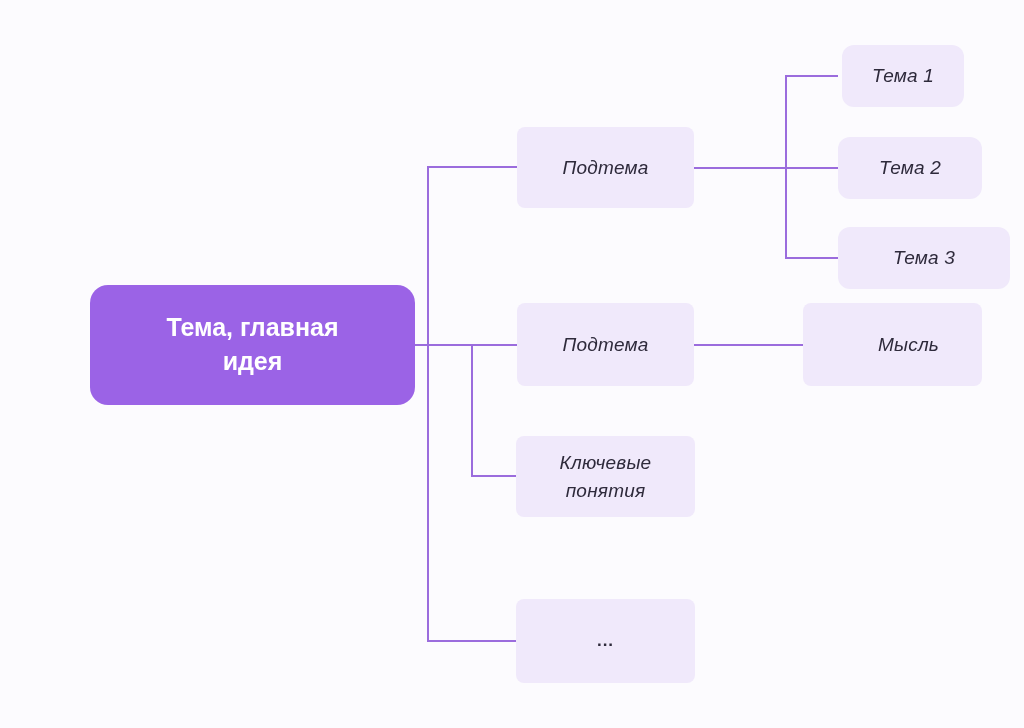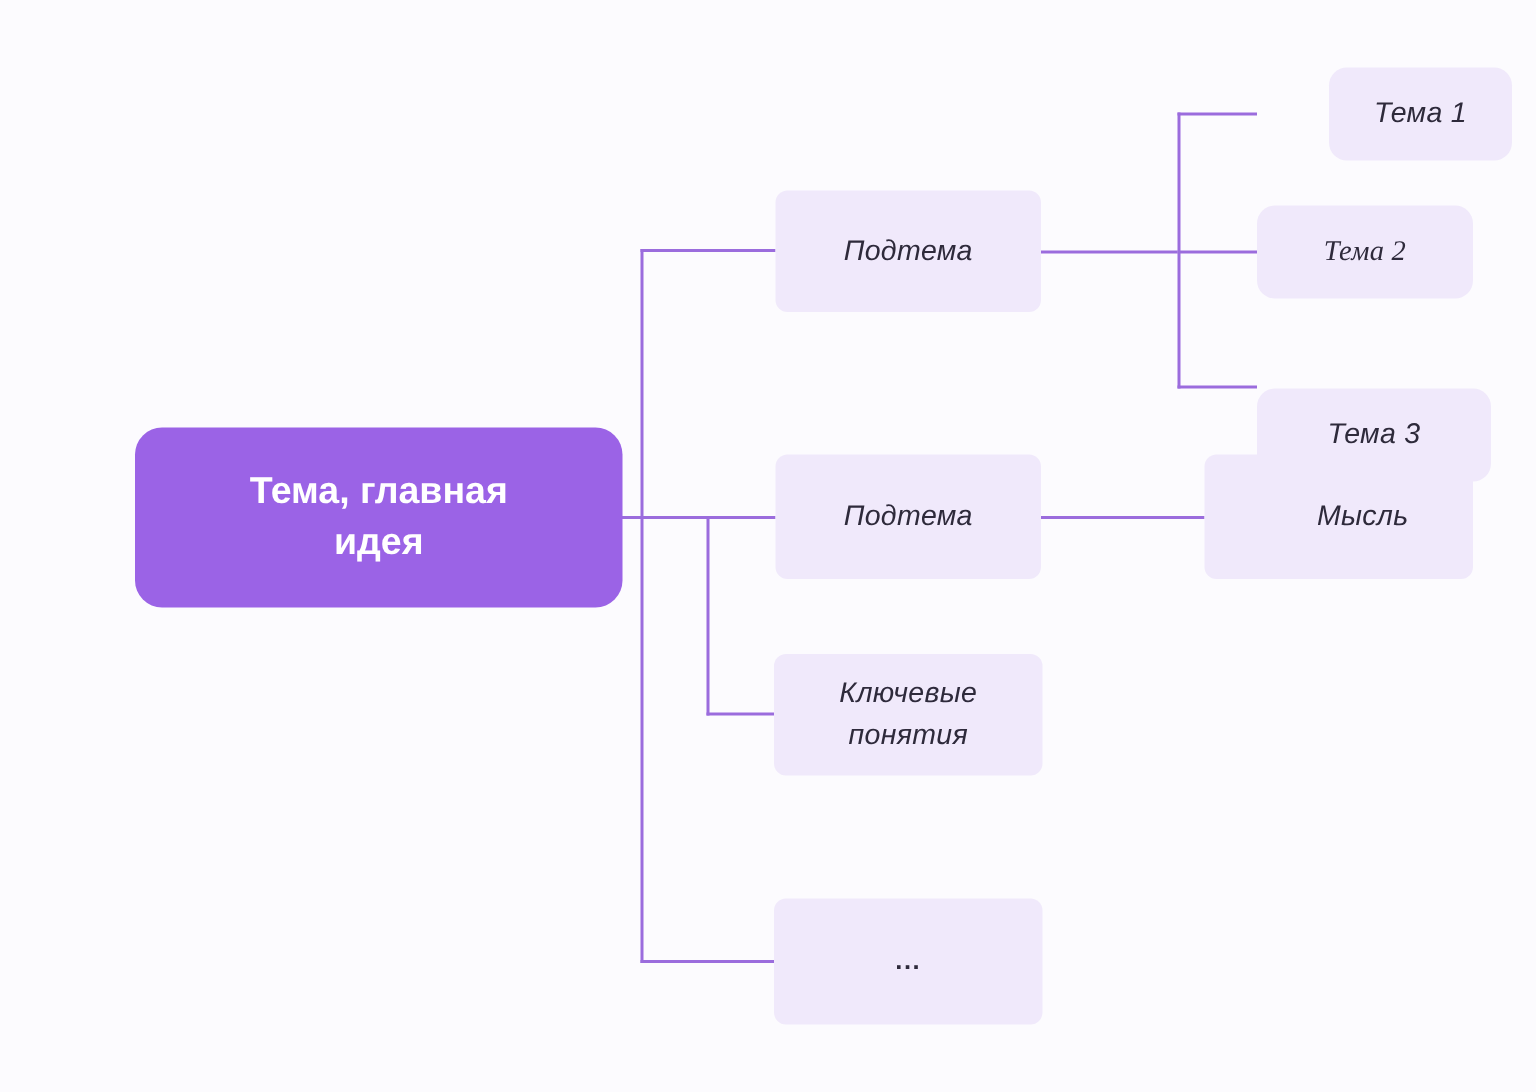--- a/index.html
+++ b/index.html
@@ -68,23 +68,23 @@
     line-height:1.35;
     text-align:center;
     margin-left:48px;
   }
   .root .inner{max-width:210px;}
   
   .n-subtopic-top{left:517px;top:127px;width:177px;height:81px;}
   .n-subtopic-mid{left:517px;top:303px;width:177px;height:83px;}
   .n-keyconcepts{left:516px;top:436px;width:179px;height:81px;}
   .n-ellipsis{left:516px;top:599px;width:179px;height:84px;}
-  .n-topic1{left:886px;top:45px;width:122px;height:62px;}
-  .n-topic2{left:838px;top:137px;width:144px;height:62px;font-family:Liberation Serif, serif;}
-  .n-topic3{left:838px;top:227px;width:156px;height:62px;margin-top:32px;}
+  .n-topic1{left:842px;top:45px;width:122px;height:62px;}
+  .n-topic2{left:838px;top:137px;width:144px;height:62px;}
+  .n-topic3{left:838px;top:227px;width:172px;height:62px;}
   .n-thought{left:803px;top:303px;width:179px;height:83px;padding-left:32px;}
   
   .l-main-h{left:367px;top:344px;width:150px;height:2px;}
   .l-trunk-v{left:427px;top:166px;width:2px;height:476px;}
   .l-top-stub{left:427px;top:166px;width:90px;height:2px;}
   .l-second-v{left:471px;top:345px;width:2px;height:132px;}
   .l-key-stub{left:471px;top:475px;width:45px;height:2px;}
   .l-bottom-stub{left:427px;top:640px;width:89px;height:2px;}
   .l-thought-stub{left:694px;top:344px;width:109px;height:2px;}
   .l-branch-h{left:694px;top:167px;width:91px;height:2px;}

